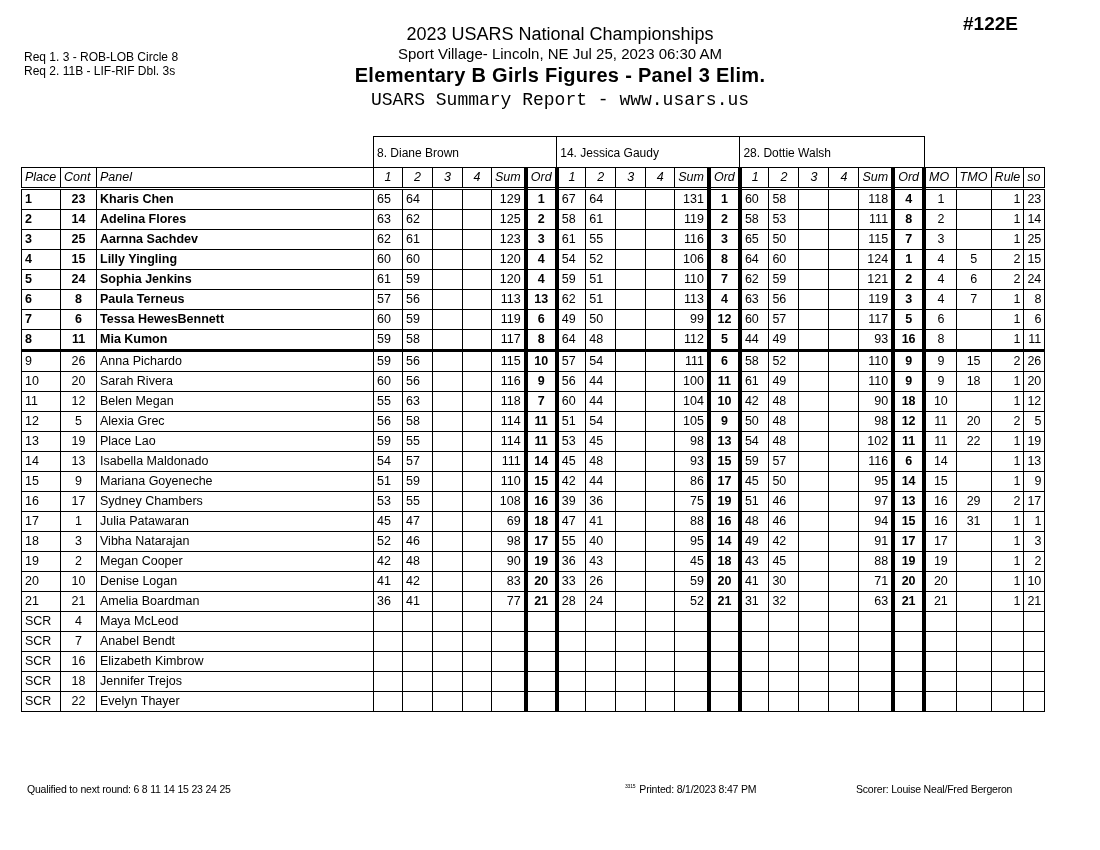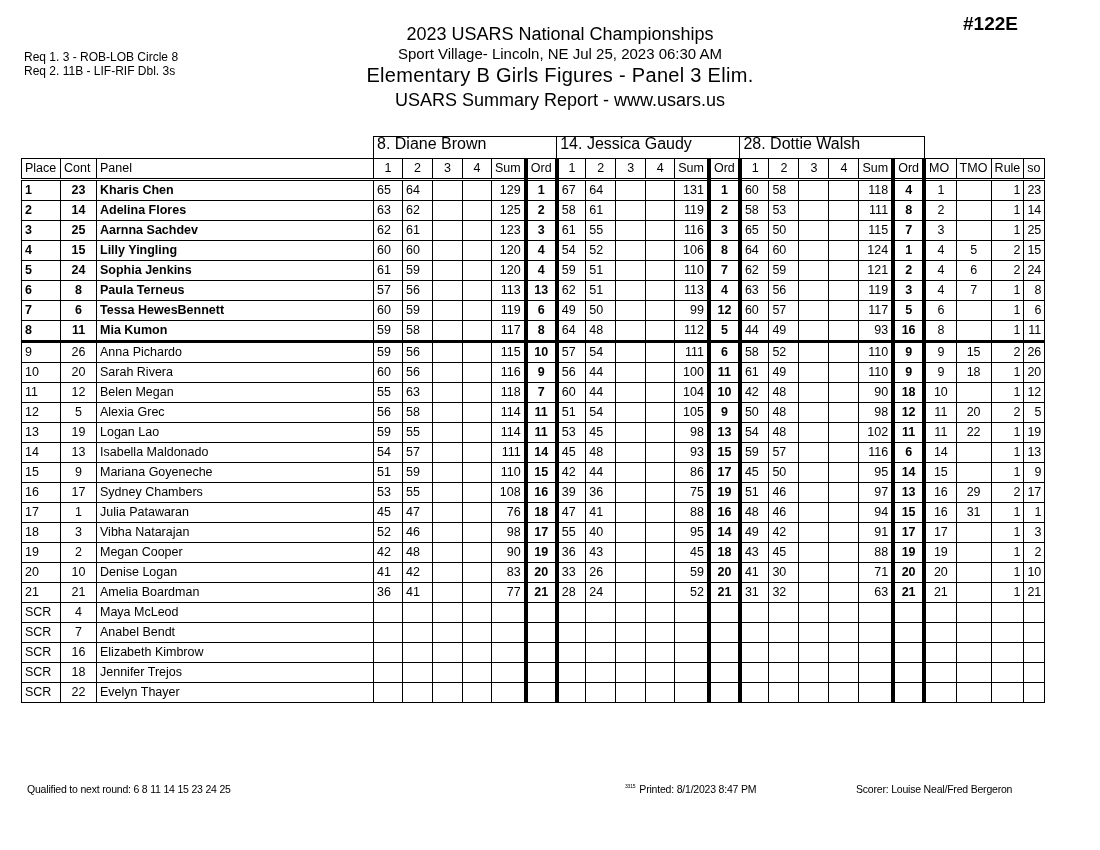--- a/index.html
+++ b/index.html
@@ -4,28 +4,28 @@
 <style>
   html, body { margin:0; padding:0; background:#ffffff; }
   body { width:1100px; height:850px; position:relative; font-family:"Liberation Sans", sans-serif; color:#000; overflow:hidden; }
   .req { position:absolute; left:24px; font-size:12px; line-height:14px;margin-top:24px; }
   .req1 { top:26px; }
   .req2 { top:40px; }
   .event-num { position:absolute; left:963px; top:13px; font-size:19px; font-weight:bold; }
   .hdr { position:absolute; left:330px; width:460px; text-align:center; white-space:nowrap; }
   .h1 { top:24px; font-size:18px; font-weight:normal; }
   .h2 { top:45px; font-size:15px; }
-  .h3 { top:64px; font-size:20px; font-weight:normal; letter-spacing:0.3px; }
-  .h4 { top:90px; font-size:18px; }
+  .h3 { top:64px; font-size:20px; font-weight:bold; letter-spacing:0.3px; }
+  .h4 { top:90px; font-size:18px;font-family:Liberation Mono, monospace; }
 
   table.grid { position:absolute; left:21px; top:136px; border-collapse:collapse; table-layout:fixed; font-size:12.5px; }
   table.grid td { border:1px solid #000; height:19px; padding:0 3px; white-space:nowrap; overflow:hidden; line-height:19px; }
-  table.grid tr.judge-row td { height:20px; line-height:12px; vertical-align:top; padding-top:1px; font-size:16px; }
+  table.grid tr.judge-row td { height:20px; line-height:12px; vertical-align:top; padding-top:10px; font-size:12px; }
   table.grid tr.judge-row td.blank { border:none; }
-  table.grid tr.head-row td { border-bottom:3px double #000; }
+  table.grid tr.head-row td { border-bottom:3px double #000;font-style:italic; }
   td.c { text-align:center; }
   td.r { text-align:right; }
   td.ord { border-left:4px solid #000 !important; border-right:4px solid #000 !important; text-align:center; font-weight:bold; }
   td.ordh { border-left:4px solid #000 !important; border-right:4px solid #000 !important; text-align:center; }
   tr.qual td { font-weight:bold; }
   tr.qual td.plain { font-weight:normal; }
   tr.cutoff td { border-bottom:3px solid #000; }
 
   .footer { position:absolute; top:783px; font-size:10.5px; letter-spacing:-0.2px; }
   .f-left { left:27px; }
@@ -428,21 +428,21 @@
         <td class="r plain">98</td>
         <td class="ord">12</td>
         <td class="c plain">11</td>
         <td class="c plain">20</td>
         <td class="r plain">2</td>
         <td class="r plain">5</td>
       </tr>
       <tr>
         <td>13</td>
         <td class="c">19</td>
-        <td>Logan Lao</td>
+        <td>Place Lao</td>
         <td class="plain">59</td>
         <td class="plain">55</td>
         <td class="plain"></td>
         <td class="plain"></td>
         <td class="r plain">114</td>
         <td class="ord">11</td>
         <td class="plain">53</td>
         <td class="plain">45</td>
         <td class="plain"></td>
         <td class="plain"></td>
@@ -541,21 +541,21 @@
         <td class="r plain">17</td>
       </tr>
       <tr>
         <td>17</td>
         <td class="c">1</td>
         <td>Julia Patawaran</td>
         <td class="plain">45</td>
         <td class="plain">47</td>
         <td class="plain"></td>
         <td class="plain"></td>
-        <td class="r plain">76</td>
+        <td class="r plain">69</td>
         <td class="ord">18</td>
         <td class="plain">47</td>
         <td class="plain">41</td>
         <td class="plain"></td>
         <td class="plain"></td>
         <td class="r plain">88</td>
         <td class="ord">16</td>
         <td class="plain">48</td>
         <td class="plain">46</td>
         <td class="plain"></td>

